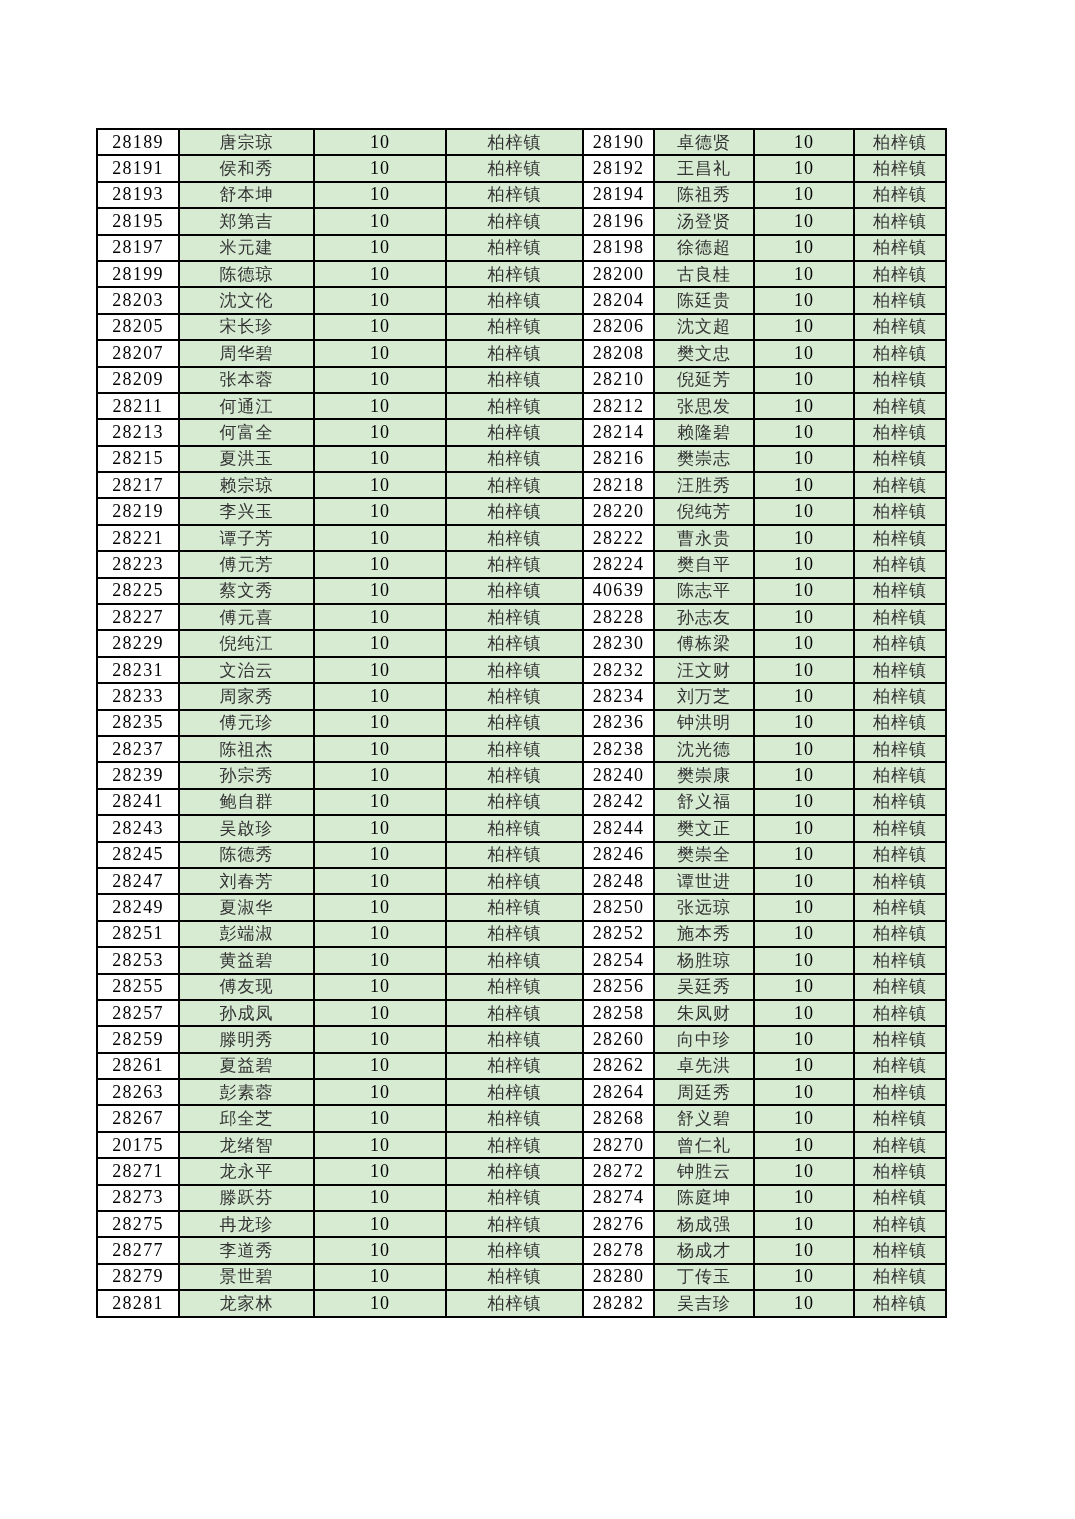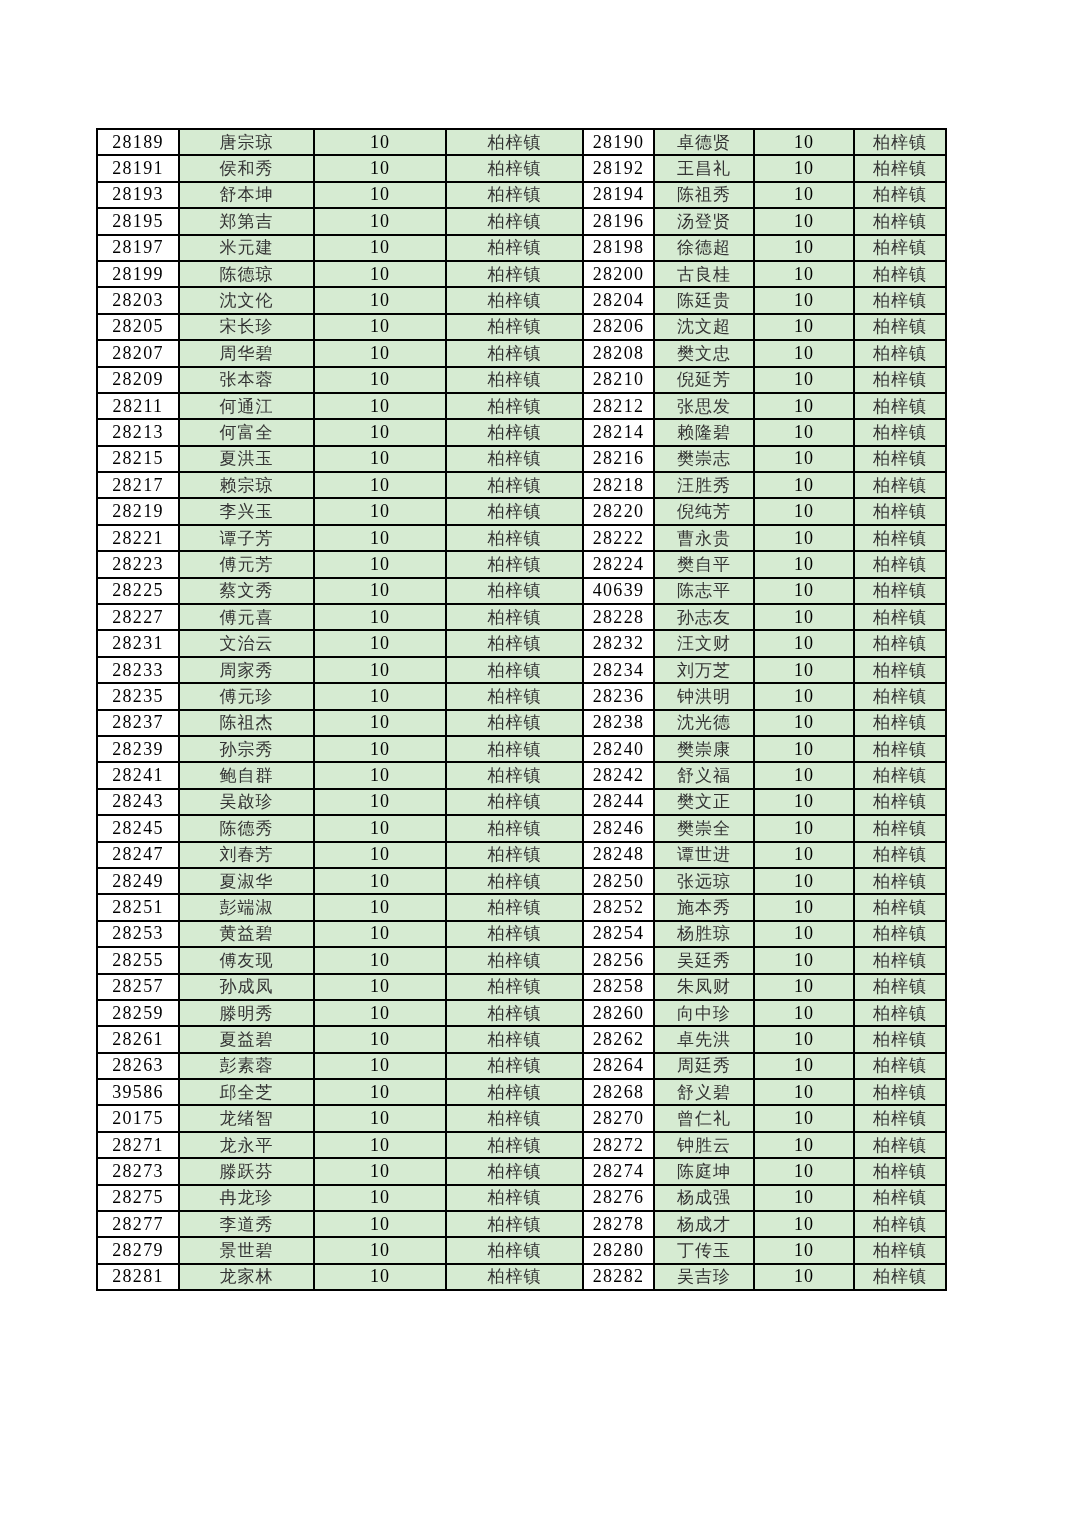--- a/index.html
+++ b/index.html
@@ -261,20 +261,30 @@
     <td class="cell-id">28227</td>
     <td class="cell-name">傅元喜</td>
     <td class="cell-value">10</td>
     <td class="cell-town">柏梓镇</td>
     <td class="cell-id">28228</td>
     <td class="cell-name">孙志友</td>
     <td class="cell-value">10</td>
     <td class="cell-town">柏梓镇</td>
   </tr>
         <tr>
+    <td class="cell-id">28229</td>
+    <td class="cell-name">倪纯江</td>
+    <td class="cell-value">10</td>
+    <td class="cell-town">柏梓镇</td>
+    <td class="cell-id">28230</td>
+    <td class="cell-name">傅栋梁</td>
+    <td class="cell-value">10</td>
+    <td class="cell-town">柏梓镇</td>
+  </tr>
+        <tr>
     <td class="cell-id">28231</td>
     <td class="cell-name">文治云</td>
     <td class="cell-value">10</td>
     <td class="cell-town">柏梓镇</td>
     <td class="cell-id">28232</td>
     <td class="cell-name">汪文财</td>
     <td class="cell-value">10</td>
     <td class="cell-town">柏梓镇</td>
   </tr>
         <tr>
@@ -431,21 +441,21 @@
     <td class="cell-id">28263</td>
     <td class="cell-name">彭素蓉</td>
     <td class="cell-value">10</td>
     <td class="cell-town">柏梓镇</td>
     <td class="cell-id">28264</td>
     <td class="cell-name">周廷秀</td>
     <td class="cell-value">10</td>
     <td class="cell-town">柏梓镇</td>
   </tr>
         <tr>
-    <td class="cell-id">39586</td>
+    <td class="cell-id">28267</td>
     <td class="cell-name">邱全芝</td>
     <td class="cell-value">10</td>
     <td class="cell-town">柏梓镇</td>
     <td class="cell-id">28268</td>
     <td class="cell-name">舒义碧</td>
     <td class="cell-value">10</td>
     <td class="cell-town">柏梓镇</td>
   </tr>
         <tr>
     <td class="cell-id">20175</td>

